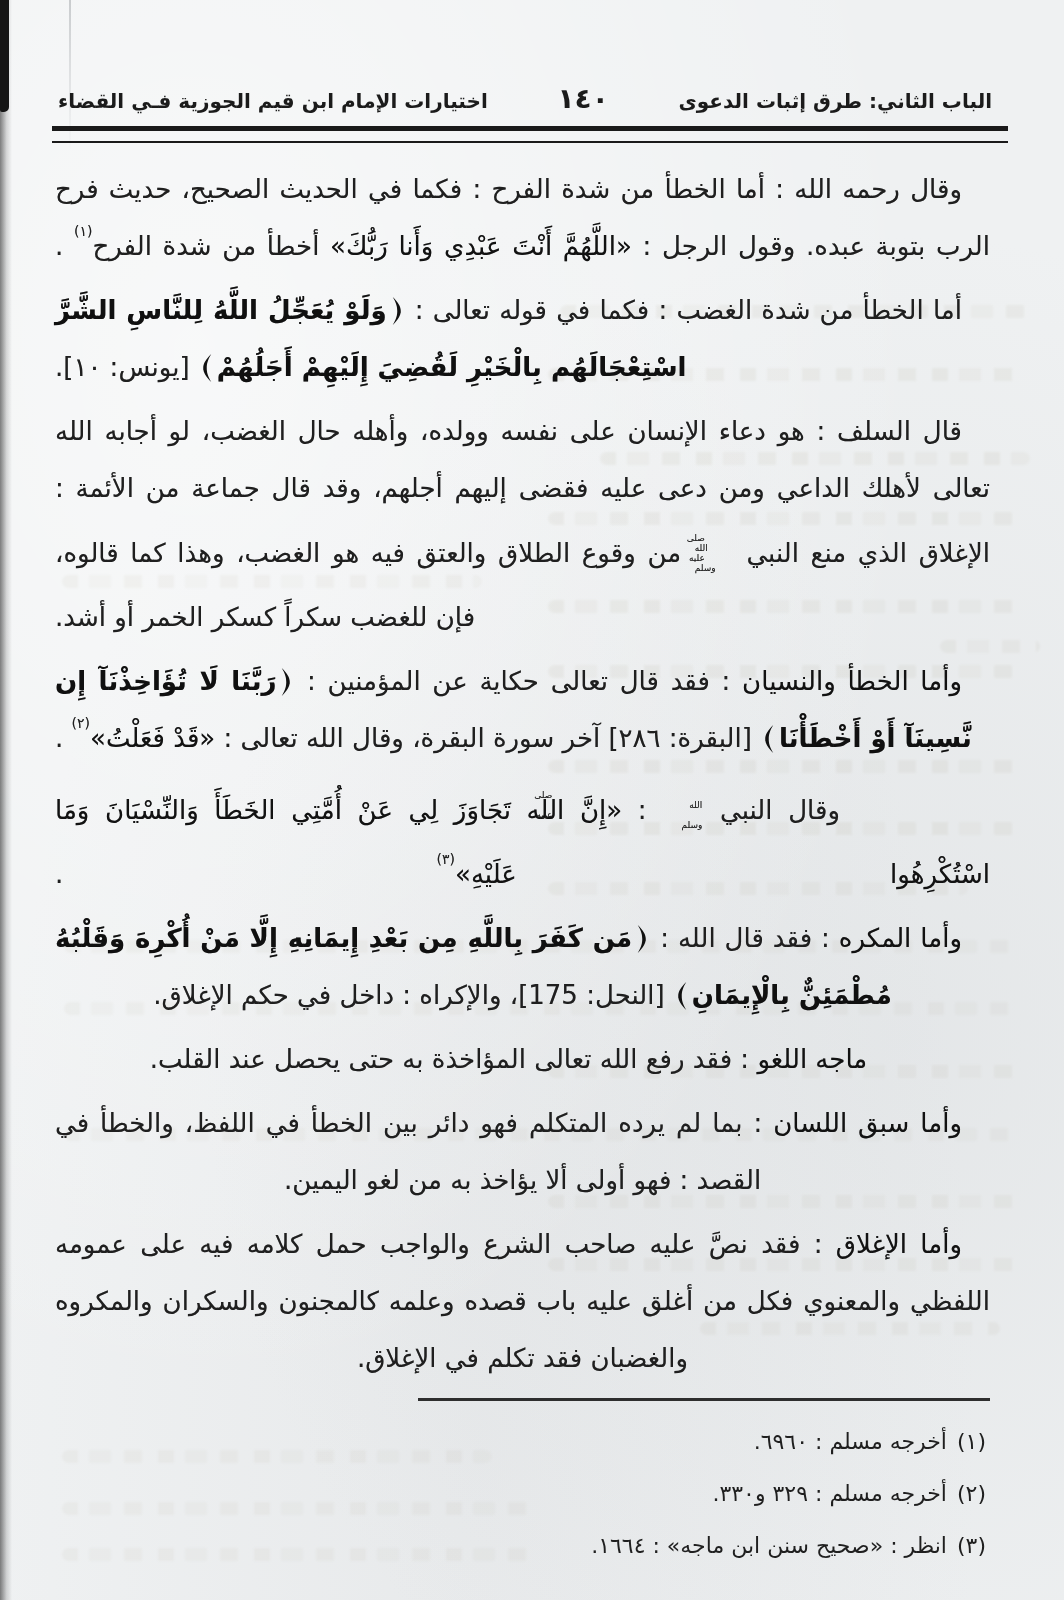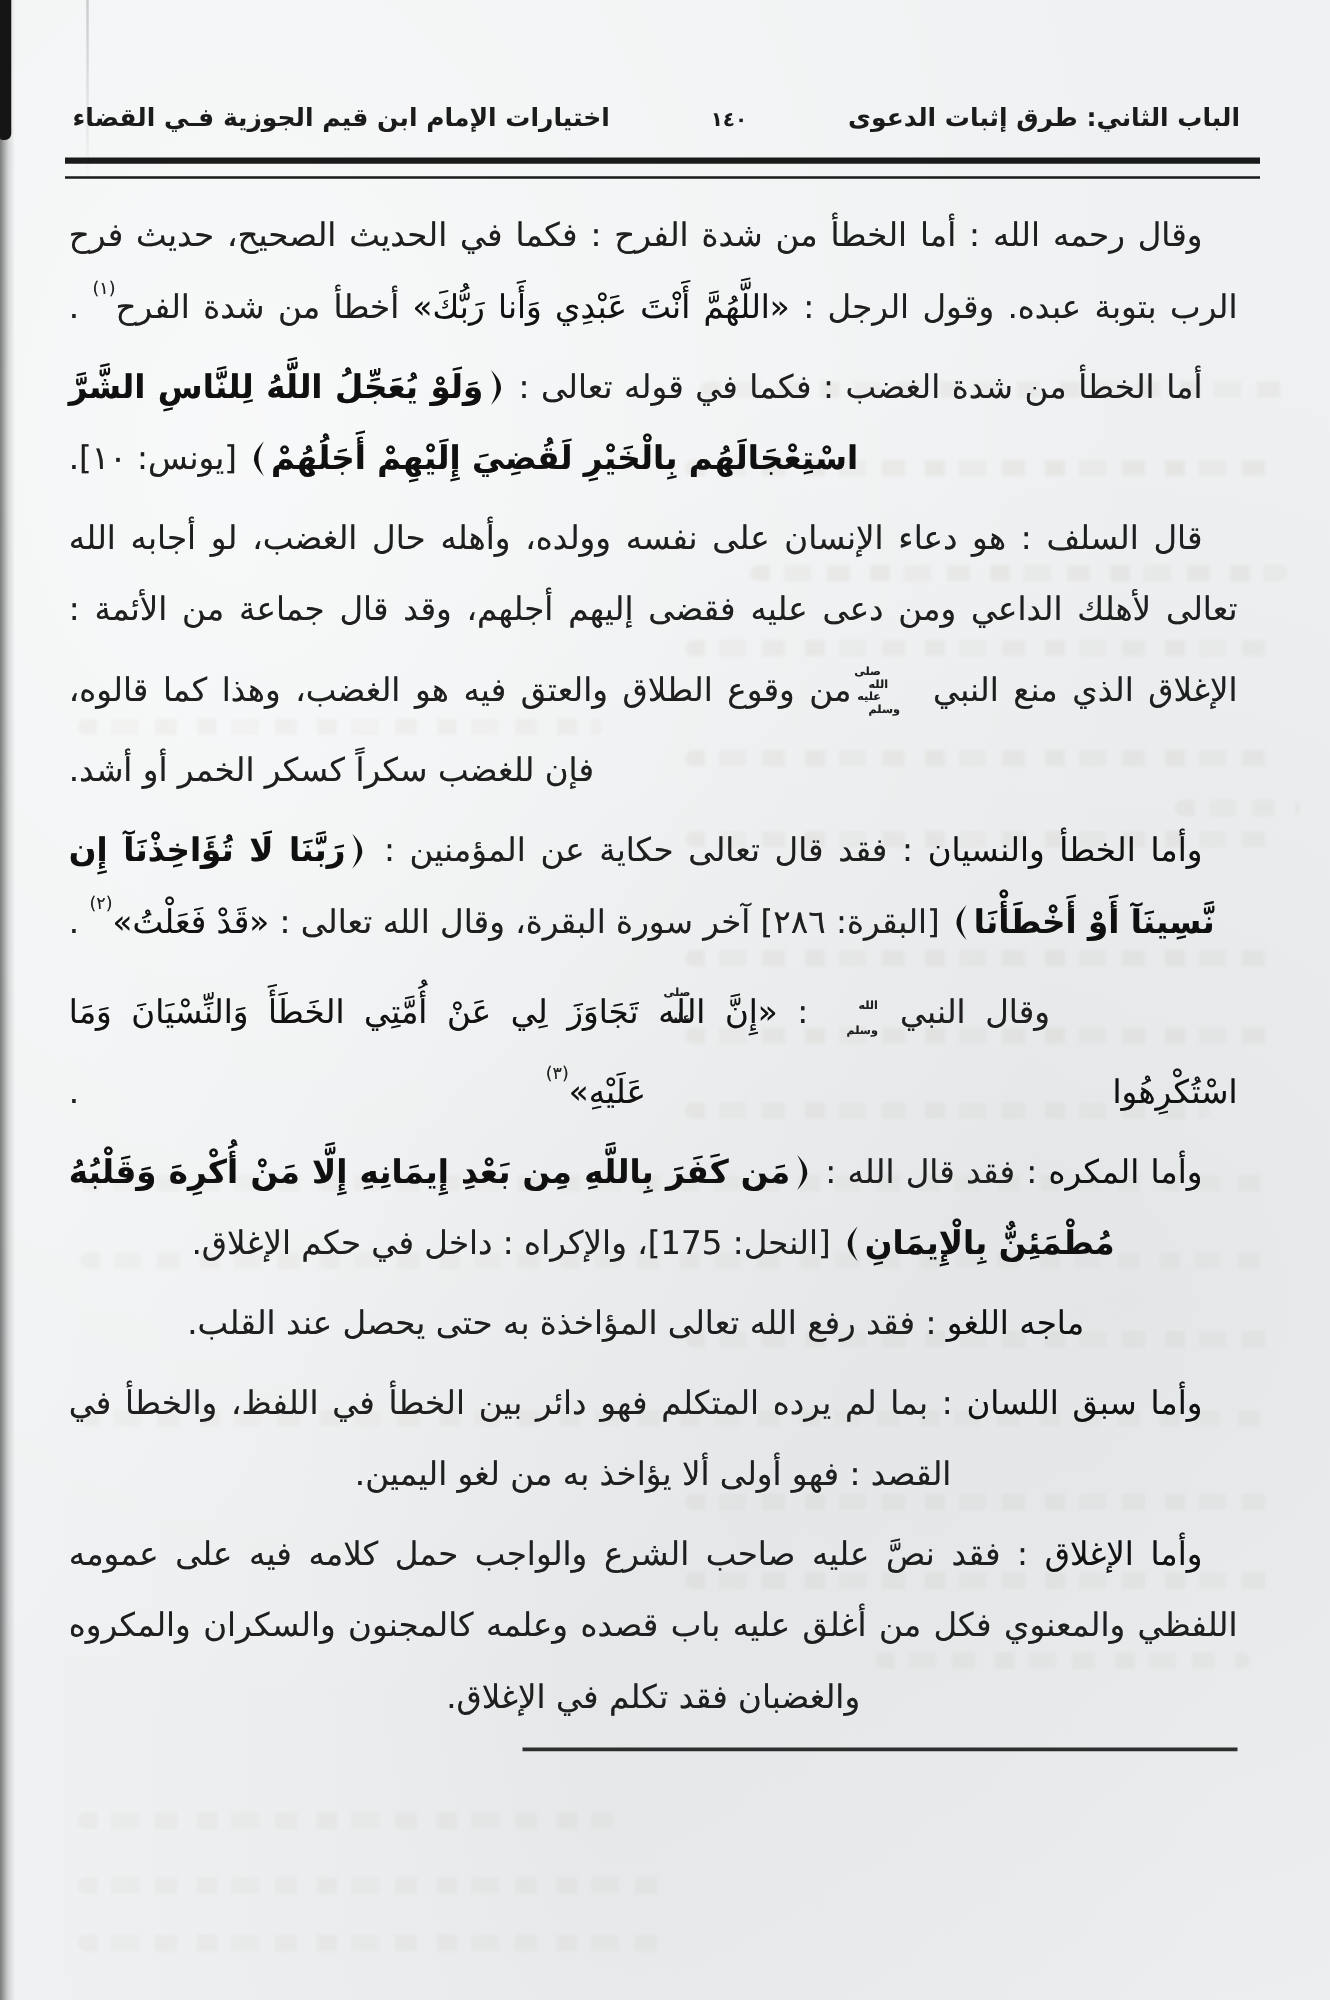--- a/index.html
+++ b/index.html
@@ -25,38 +25,38 @@
   
   .ghost{position:absolute;height:13px;z-index:1;filter:blur(1.3px);border-radius:7px;
     background:repeating-linear-gradient(90deg,
       rgba(158,150,122,.55) 0 16px, transparent 16px 27px,
       rgba(158,150,122,.38) 27px 49px, transparent 49px 62px,
       rgba(158,150,122,.50) 62px 80px, transparent 80px 96px);}
 
   .header{position:absolute;top:82px;right:72px;left:58px;z-index:2;
     display:flex;align-items:baseline;justify-content:space-between;
     font-weight:bold;font-size:20px;color:#1b1b1b;white-space:nowrap;}
-  .header .pgnum{font-size:16px;padding:0 14px;}
+  .header .pgnum{font-size:28px;padding:0 14px;}
   .rule{position:absolute;top:126px;right:56px;left:52px;height:10px;z-index:2;
     border-top:5px solid #1a1a1a;border-bottom:2px solid #1a1a1a;}
 
   .body{position:absolute;top:161px;right:74px;left:55px;z-index:2;
     font-size:26px;line-height:57px;text-align:justify;text-justify:inter-word;}
   .para{margin:0 0 7px 0;text-indent:28px;
     text-shadow:0 0 .5px rgba(25,25,25,.45);}
   .para.last-left{text-align-last:left}
   .para.last-center{text-align-last:center}
   .para.last-justify{text-align-last:justify}
   .para.indent-deep{text-indent:150px}
   .b{font-weight:normal;color:#121212;}
   .quran{font-weight:bold;color:#101010;}
   .quran svg{width:13px;height:30px;vertical-align:-7px;margin:0 3px;}
   .ref{font-size:14px;line-height:0;position:relative;top:-9px;font-weight:normal;letter-spacing:1px;}
   .saw{display:inline-block;width:38px;font-size:9px;line-height:10px;text-align:center;
-    vertical-align:-9px;font-weight:bold;margin:16px 2px;}
+    vertical-align:-9px;font-weight:normal;margin:16px 2px;}
   .saw i{display:block;font-style:normal;}
 
   .fn-rule{position:absolute;top:1398px;right:74px;width:572px;height:3px;background:#2e2e2e;z-index:2;}
   .footnotes{position:absolute;top:1416px;right:78px;left:70px;z-index:2;
     font-size:22px;line-height:52px;text-align:right;}
   .fnrow{white-space:nowrap;}
   .fnm{margin-left:10px;}
 </style>
 </head>
 <body>
@@ -115,13 +115,18 @@
             <path d="M11 0 C5 6 2.4 10.4 2.4 15 C2.4 19.6 5 24 11 30 C7.2 23.6 6.2 19.4 6.2 15 C6.2 10.6 7.2 6.4 11 0 Z M3.6 15 a1.3 1.3 0 1 0 0.01 0 Z" fill="#111" transform="translate(14,0) scale(-1,1)"></path>
           </svg><span>مَن كَفَرَ بِاللَّهِ مِن بَعْدِ إِيمَانِهِ إِلَّا مَنْ أُكْرِهَ وَقَلْبُهُ مُطْمَئِنٌّ بِالْإِيمَانِ</span><svg viewBox="0 0 14 30">
             <path d="M11 0 C5 6 2.4 10.4 2.4 15 C2.4 19.6 5 24 11 30 C7.2 23.6 6.2 19.4 6.2 15 C6.2 10.6 7.2 6.4 11 0 Z M3.6 15 a1.3 1.3 0 1 0 0.01 0 Z" fill="#111"></path>
           </svg></span><span class="run"> [النحل: 175]، والإكراه : داخل في حكم الإغلاق.</span></p>
       <p class="para last-center"><span class="b">ماجه اللغو</span><span class="run"> : فقد رفع الله تعالى المؤاخذة به حتى يحصل عند القلب.</span></p>
       <p class="para last-center"><span class="b">وأما سبق اللسان</span><span class="run"> : بما لم يرده المتكلم فهو دائر بين الخطأ في اللفظ، والخطأ في القصد : فهو أولى ألا يؤاخذ به من لغو اليمين.</span></p>
       <p class="para last-center"><span class="b">وأما الإغلاق</span><span class="run"> : فقد نصَّ عليه صاحب الشرع والواجب حمل كلامه فيه على عمومه اللفظي والمعنوي فكل من أغلق عليه باب قصده وعلمه كالمجنون والسكران والمكروه والغضبان فقد تكلم في الإغلاق.</span></p>
     </div>
 
   <div class="fn-rule"></div>
+  <div class="footnotes">
+      <div class="fnrow"><span class="fnm">(١)</span><span>أخرجه مسلم : ٦٩٦٠.</span></div>
+      <div class="fnrow"><span class="fnm">(٢)</span><span>أخرجه مسلم : ٣٢٩ و٣٣٠.</span></div>
+      <div class="fnrow"><span class="fnm">(٣)</span><span>انظر : «صحيح سنن ابن ماجه» : ١٦٦٤.</span></div>
+    </div>
 </div>
 
 </body></html>

